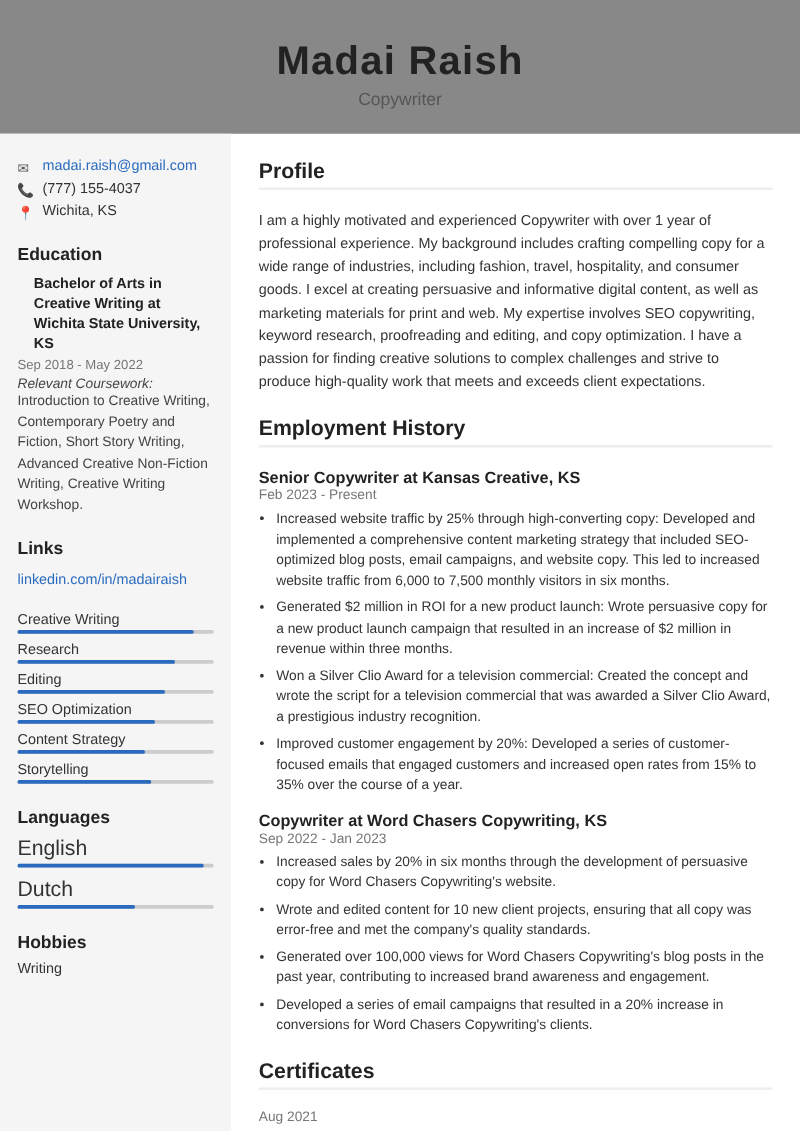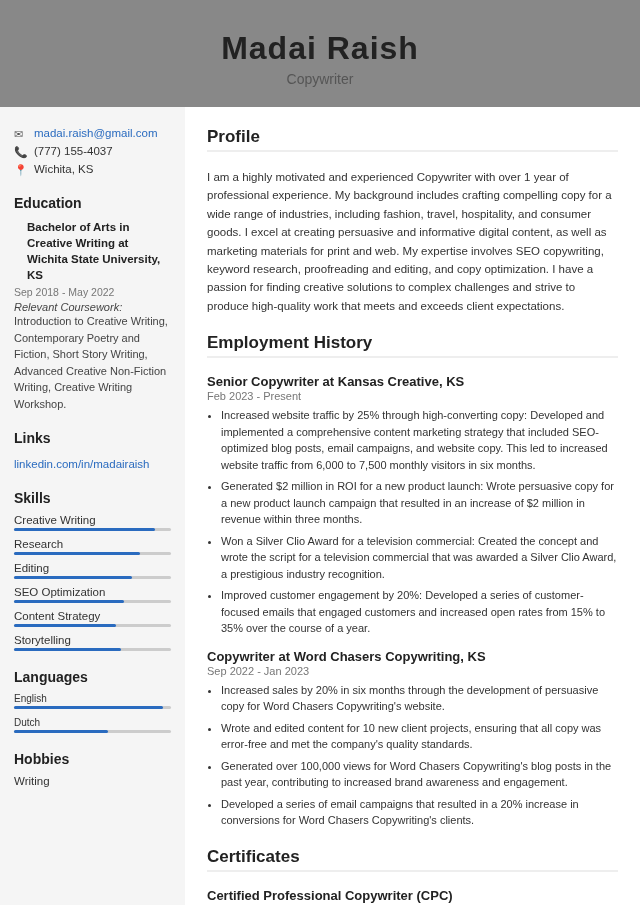--- a/index.html
+++ b/index.html
@@ -120,21 +120,21 @@
     .skill-bar-fill {
       height: 3px;
       background: #2a6bbf;
       border-radius: 2px;
     }
     
     .lang-item {
       margin-bottom: 8px;
     }
     .lang-name {
-      font-size: 10px;
+      font-size: 17px;
       color: #333;
       margin-bottom: 2px;
     }
     .lang-bar-bg {
       height: 3px;
       background: #ccc;
       border-radius: 2px;
       width: 100%;
     }
     .lang-bar-fill {
@@ -240,21 +240,20 @@
       </div>
 
       <div class="sidebar-section">
         <div class="sidebar-section-title">Links</div>
         <div class="link-item">
           <a href="#">linkedin.com/in/madairaish</a>
         </div>
       </div>
 
       <div class="sidebar-section">
-        <div class="sidebar-section-title">Skills</div>
         <div id="skills-container">
             <div class="skill-item">
       <div class="skill-name">Creative Writing</div>
       <div class="skill-bar-bg">
         <div class="skill-bar-fill" style="width:90%"></div>
       </div>
     </div>
             <div class="skill-item">
       <div class="skill-name">Research</div>
       <div class="skill-bar-bg">
@@ -345,21 +344,20 @@
                 <li>Developed a series of email campaigns that resulted in a 20% increase in conversions for Word Chasers Copywriting's clients.</li>
               </ul>
     </div>
           </div>
       </div>
 
       <div class="main-section">
         <div class="main-section-title">Certificates</div>
         <div id="certs-container">
             <div>
-      <div class="cert-name">Certified Professional Copywriter (CPC)</div>
       <div class="cert-date">Aug 2021</div>
     </div>
             <div>
       <div class="cert-name">Certified Content Marketer (CCM)</div>
 
     </div>
           </div>
       </div>
 
     </div>

